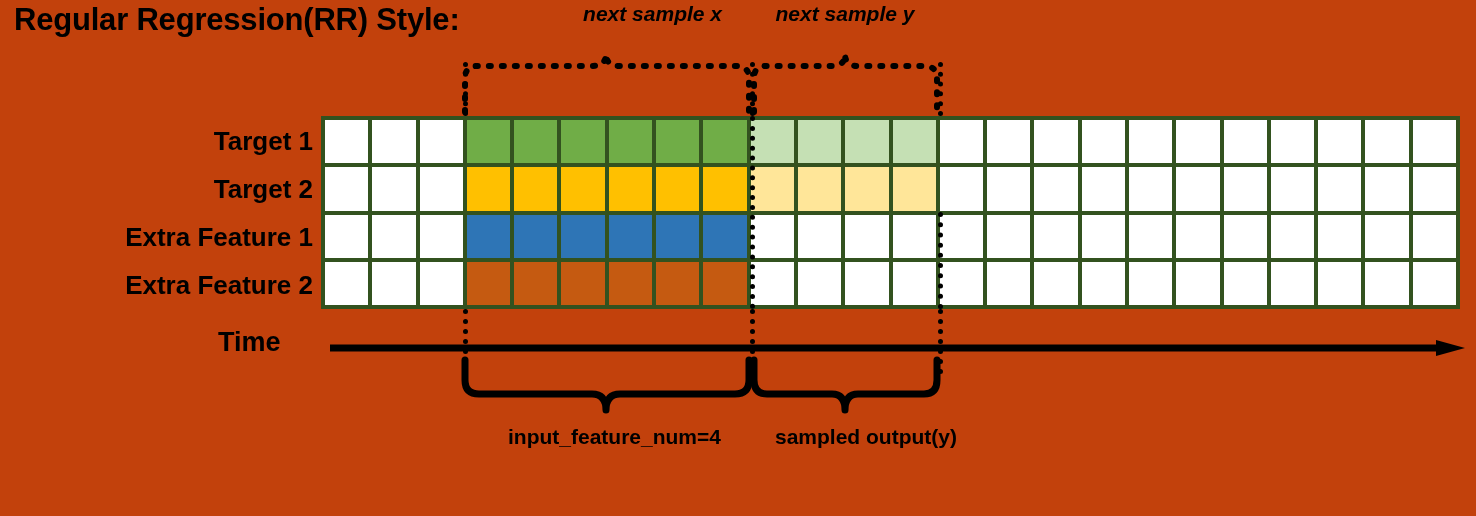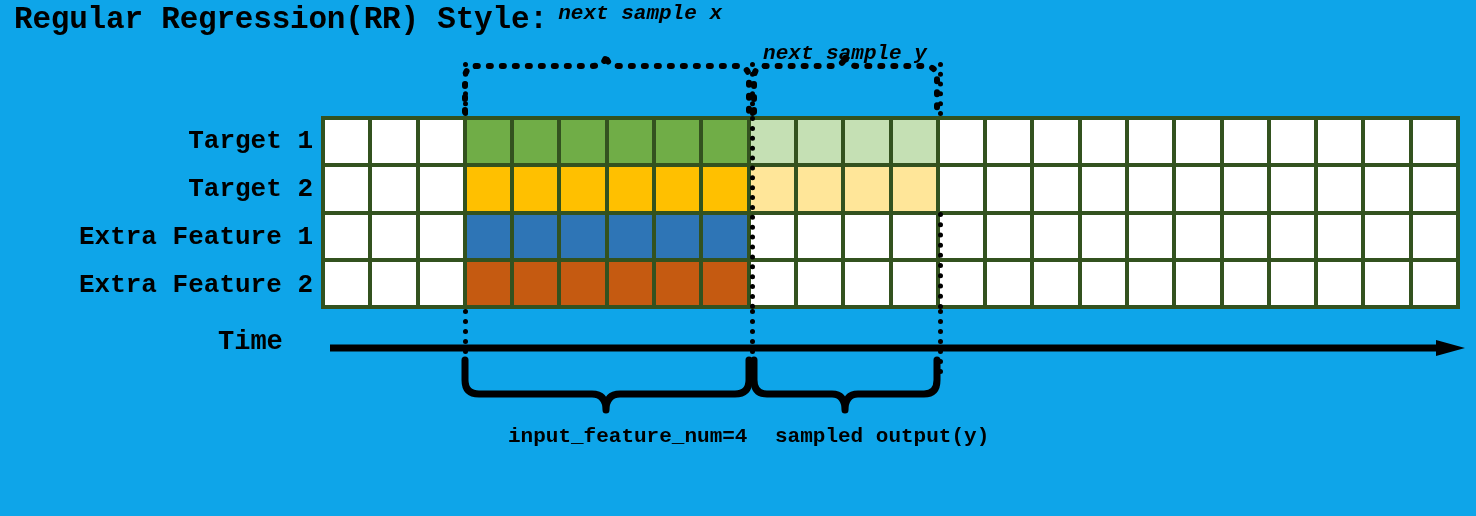--- a/index.html
+++ b/index.html
@@ -4,22 +4,22 @@
 <style>
   html, body {
     margin: 0;
     padding: 0;
     background: #ffffff;
   }
   #page {
     position: relative;
     width: 1476px;
     height: 516px;
-    background: #0ea5e9;
-    font-family: Liberation Mono, monospace;
+    background: #c2410c;
+    font-family: Liberation Sans, sans-serif;
     overflow: hidden;
   }
 
   
   #title {
     position: absolute;
     left: 14px;
     top: 2px;
     font-size: 31px;
     font-weight: 700;
@@ -252,21 +252,21 @@
   </svg>
 
   <svg class="overlay" viewBox="0 0 1476 516">
 
     <path d="M 465,112 L 465,78 Q 465,66 478,66 L 592,66 Q 606,66 606,54 Q 606,66 620,66 L 736,66 Q 749,66 749,78 L 749,112" fill="none" stroke="#000000" stroke-width="6" stroke-linecap="round" stroke-dasharray="2 11"></path>
 
     <path d="M 754,112 L 754,78 Q 754,66 766,66 L 832,66 Q 845,66 845,54 Q 845,66 858,66 L 924,66 Q 937,66 937,78 L 937,112" fill="none" stroke="#000000" stroke-width="6" stroke-linecap="round" stroke-dasharray="2 11"></path>
   </svg>
 
   <div class="top-caption" style="left:522px; top:2px; width:200px;text-align:right;">next sample x</div>
-  <div class="top-caption" style="left:745px; top:2px; width:200px;margin-top:40px;">next sample y</div>
+  <div class="top-caption" style="left:745px; top:2px; width:200px;">next sample y</div>
 
   <svg class="overlay" viewBox="0 0 1476 516">
 
     <path d="M 465,360 L 465,380 Q 465,394 479,394 L 592,394 Q 606,394 606,410 Q 606,394 620,394 L 735,394 Q 749,394 749,380 L 749,360" fill="none" stroke="#000000" stroke-width="7" stroke-linecap="round" stroke-linejoin="round"></path>
 
     <path d="M 754,360 L 754,380 Q 754,394 767,394 L 832,394 Q 845,394 845,410 Q 845,394 858,394 L 924,394 Q 937,394 937,380 L 937,360" fill="none" stroke="#000000" stroke-width="7" stroke-linecap="round" stroke-linejoin="round"></path>
   </svg>
 
   <div class="bottom-caption" style="left:508px; top:423px;">
     <div>input_feature_num=4</div>

